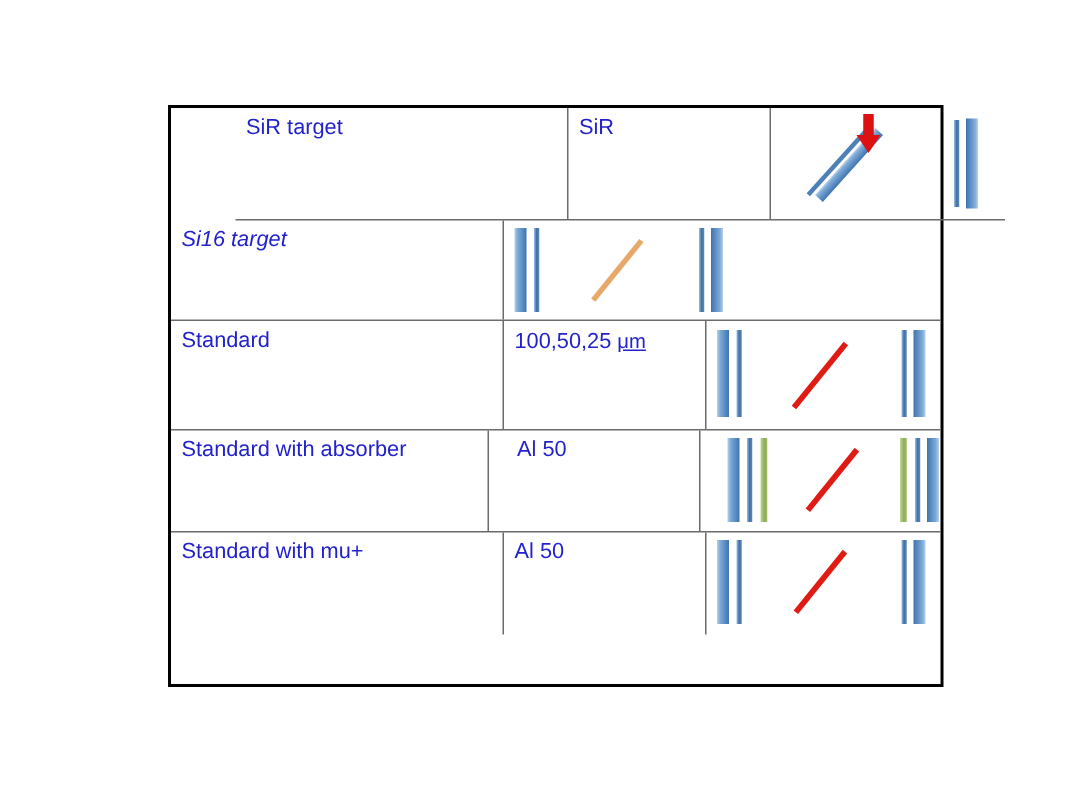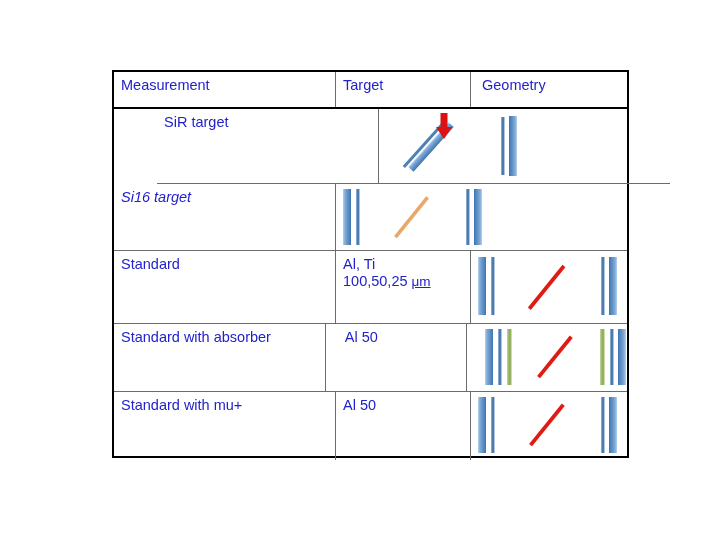--- a/index.html
+++ b/index.html
@@ -65,35 +65,27 @@
     width: 100%;
     height: 100%;
   }
   .geo svg { position: absolute; left: 0; top: 0; }
 </style>
 </head>
 <body>
 
 <div id="slide-table">
 
-  <div class="trow header-row">
-    <div class="cell col-measurement">
-      <div class="celltext">Measurement</div>
-    </div>
-    <div class="cell col-target">
-      <div class="celltext">Target</div>
-    </div>
-    <div class="cell col-geometry">
-      <div class="celltext" style="padding:5px 7px 0 11px;">Geometry</div>
-    </div>
-  </div>
 
   <div class="trow r1">
     <div class="cell col-measurement">
       <div class="celltext">SiR target</div>
+    </div>
+    <div class="cell col-target">
+      <div class="celltext">SiR</div>
     </div>
     <div class="cell col-geometry">
       <div class="geo">
         <svg width="156" height="75" viewBox="0 0 156 75">
           <defs>
             <linearGradient id="barGrad" x1="0" y1="0" x2="1" y2="0">
               <stop offset="0%" stop-color="#b9d2ea"></stop>
               <stop offset="25%" stop-color="#7fabd8"></stop>
               <stop offset="100%" stop-color="#3d74b0"></stop>
             </linearGradient>
@@ -154,21 +146,20 @@
         </svg>
       </div>
     </div>
   </div>
 
   <div class="trow r3">
     <div class="cell col-measurement">
       <div class="celltext">Standard</div>
     </div>
     <div class="cell col-target">
-      <div class="celltext">Al, Ti</div>
       <div class="celltext"><span>100,50,25 </span><span class="mu">μm</span></div>
     </div>
     <div class="cell col-geometry">
       <div class="geo">
         <svg width="156" height="73" viewBox="0 0 156 73">
           <rect x="7" y="6" width="8" height="58" fill="url(#barGrad)"></rect>
           <rect x="20" y="6" width="3.5" height="58" fill="url(#thinGrad)"></rect>
           <g transform="rotate(39 76 36)">
             <rect x="74" y="9" width="3.8" height="55" fill="#e01b14"></rect>
           </g>

